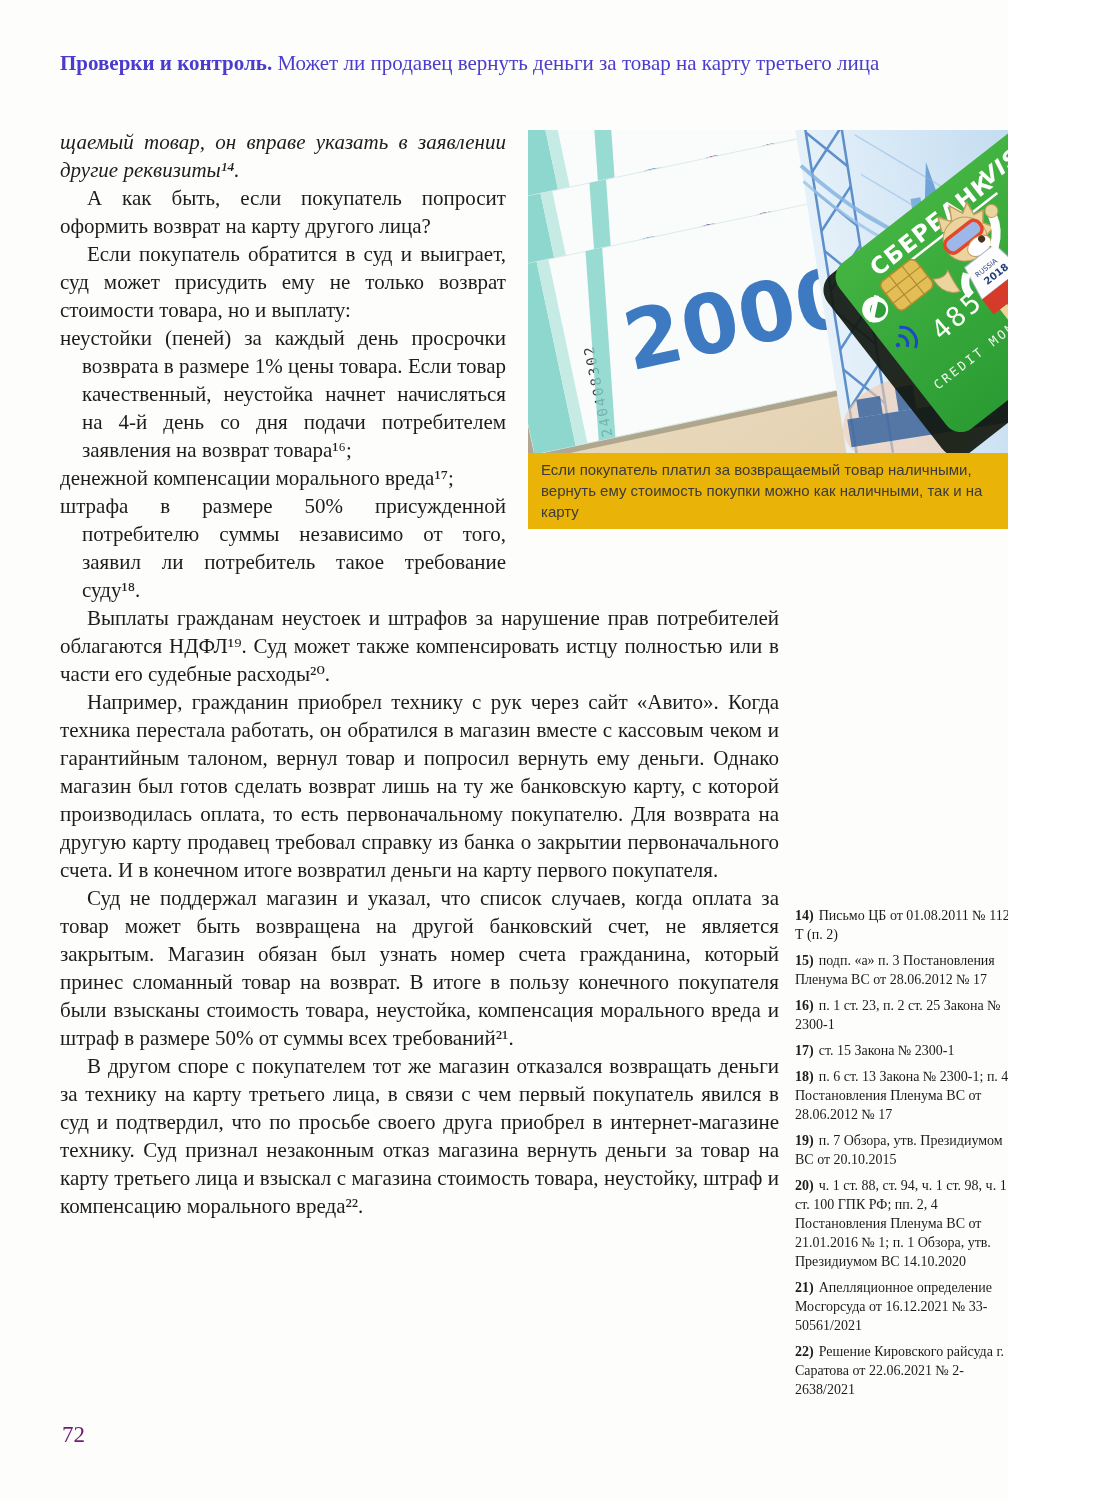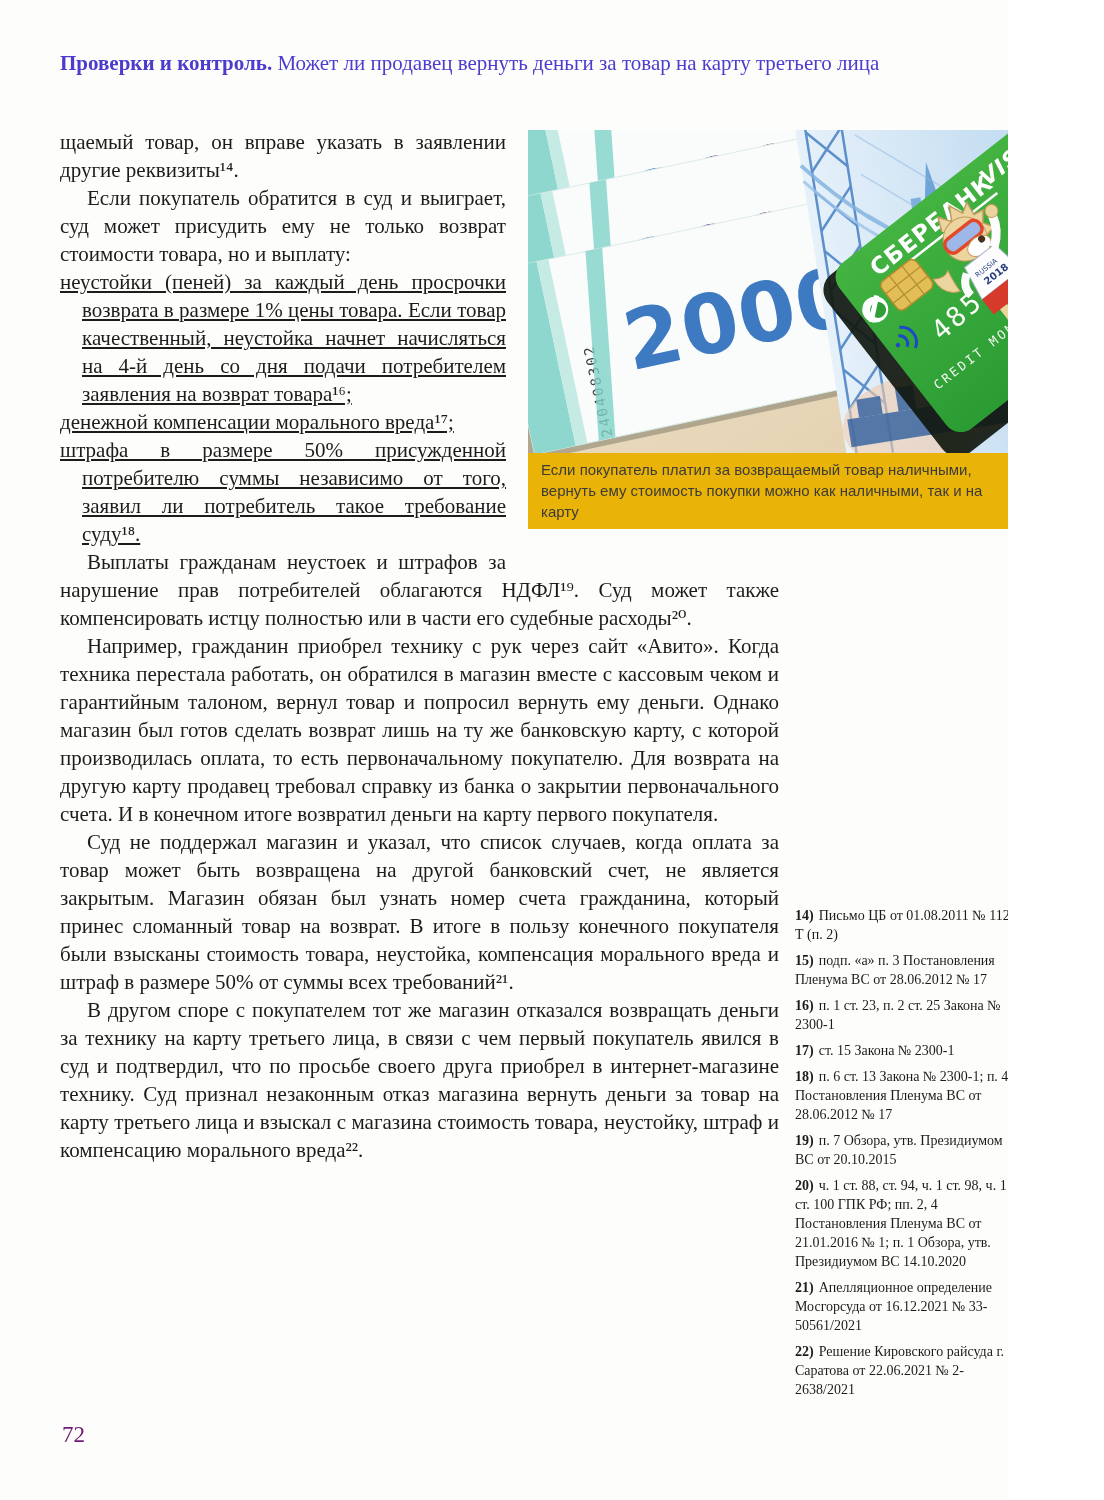--- a/index.html
+++ b/index.html
@@ -19,23 +19,23 @@
     color:#4b3ccd;white-space:nowrap;
   }
   .runhead .rh-bold{font-weight:bold;}
   
   .main-col{
     position:absolute;left:60px;top:128px;width:719px;
     font-size:21px;line-height:28px;color:#1c1c1c;
     text-align:justify;
   }
   .main-col p{margin:0;text-indent:27px;}
-  .main-col p.no-indent{text-indent:0;}
+  .main-col p.no-indent{text-indent:0;font-style:italic;}
   ul.points{margin:0;padding:0;list-style:none;}
-  ul.points li{padding-left:22px;text-indent:-22px;margin:0;text-align:justify;text-decoration:underline;}
+  ul.points li{padding-left:22px;text-indent:-22px;margin:0;text-align:justify;}
   
   figure.photo-fig{
     float:right;width:484px;
     margin:2px -233px 45px 22px;
   }
   figure.photo-fig svg{display:block;width:484px;height:323px;}
   figcaption{
     background:#eab308;color:#3b3b39;
     font-family:"Liberation Sans","DejaVu Sans",sans-serif;
     font-size:15px;line-height:21px;
@@ -220,20 +220,21 @@
           <circle cx="28" cy="78" r="15" fill="#ffffff" stroke="#444444" stroke-width="1.5"></circle>
           <circle cx="28" cy="74" r="4" fill="#333333"></circle>
             <circle cx="20" cy="83" r="3" fill="#333333"></circle>
             <circle cx="36" cy="83" r="3" fill="#333333"></circle>
         </g>
       </svg>
       <figcaption>Если покупатель платил за возвращаемый товар наличными, вернуть ему стоимость покупки можно как наличными, так и на карту</figcaption>
     </figure>
 
     <p class="no-indent">щаемый товар, он вправе указать в заявлении другие реквизиты¹⁴.</p>
+    <p>А как быть, если покупатель попросит оформить возврат на карту другого лица?</p>
     <p>Если покупатель обратится в суд и выиграет, суд может присудить ему не только возврат стоимости товара, но и выплату:</p>
 
     <ul class="points">
       <li>неустойки (пеней) за каждый день просрочки возврата в размере 1% цены товара. Если товар качественный, неустойка начнет начисляться на 4-й день со дня подачи потребителем заявления на возврат товара¹⁶;</li>
       <li>денежной компенсации морального вреда¹⁷;</li>
       <li>штрафа в размере 50% присужденной потребителю суммы независимо от того, заявил ли потребитель такое требование суду¹⁸.</li>
     </ul>
 
     <p>Выплаты гражданам неустоек и штрафов за нарушение прав потребителей облагаются НДФЛ¹⁹. Суд может также компенсировать истцу полностью или в части его судебные расходы²⁰.</p>
     <p>Например, гражданин приобрел технику с рук через сайт «Авито». Когда техника перестала работать, он обратился в магазин вместе с кассовым чеком и гарантийным талоном, вернул товар и попросил вернуть ему деньги. Однако магазин был готов сделать возврат лишь на ту же банковскую карту, с которой производилась оплата, то есть первоначальному покупателю. Для возврата на другую карту продавец требовал справку из банка о закрытии первоначального счета. И в конечном итоге возвратил деньги на карту первого покупателя.</p>

